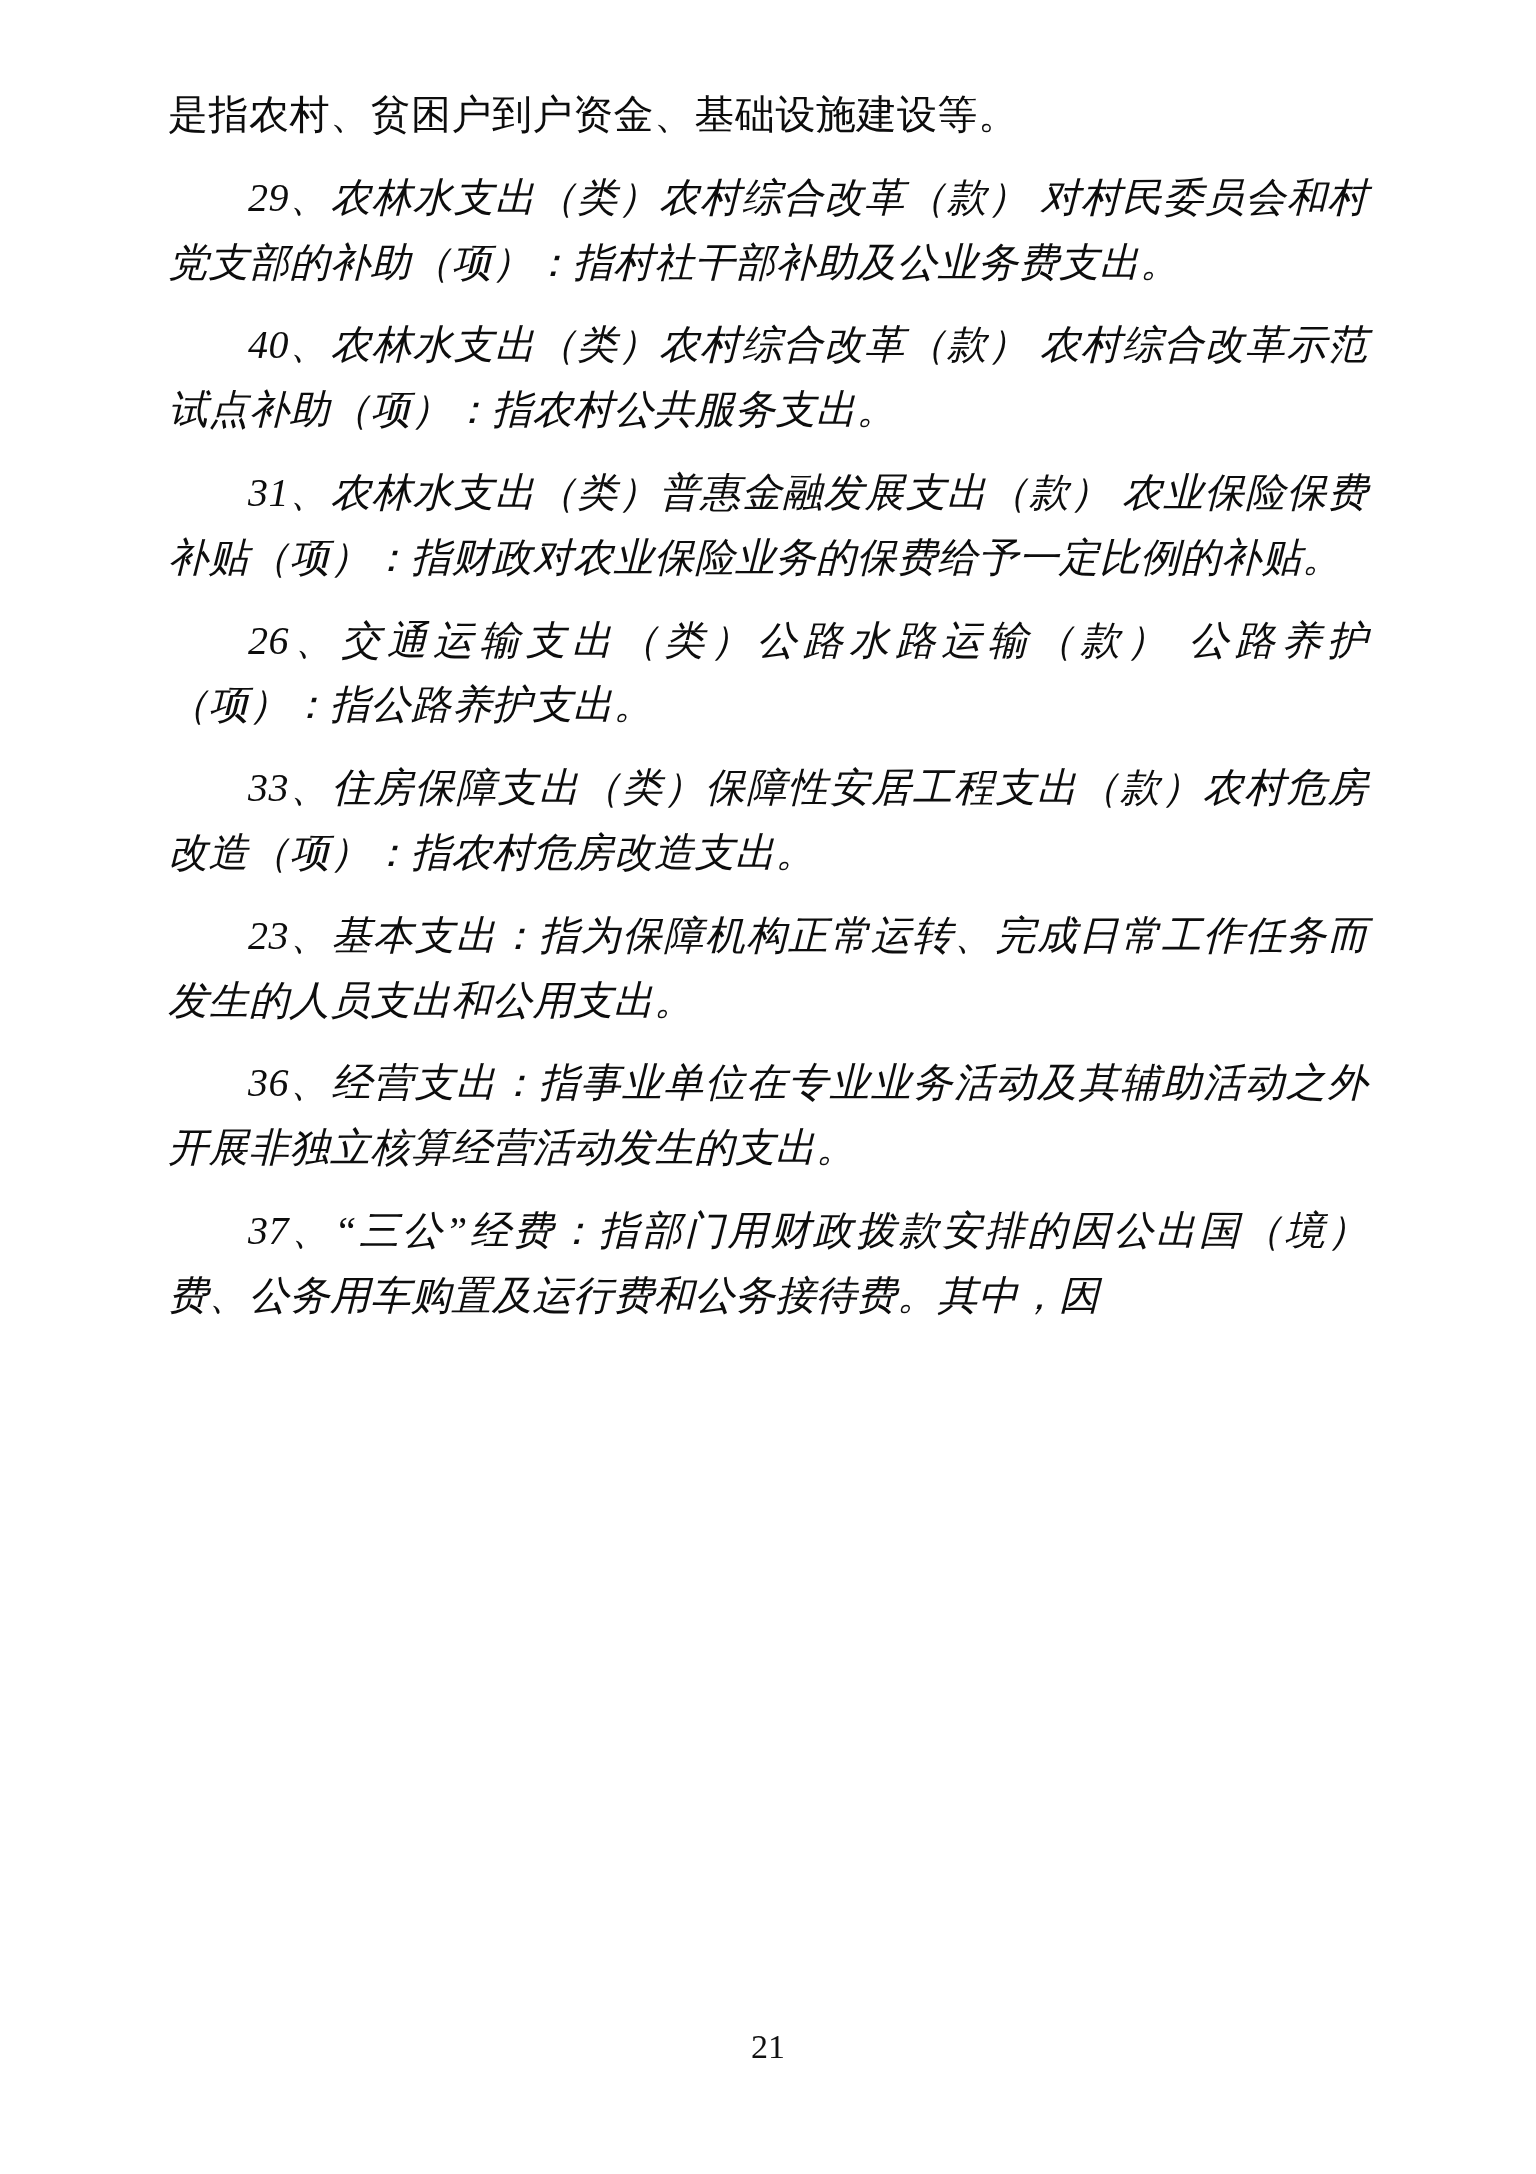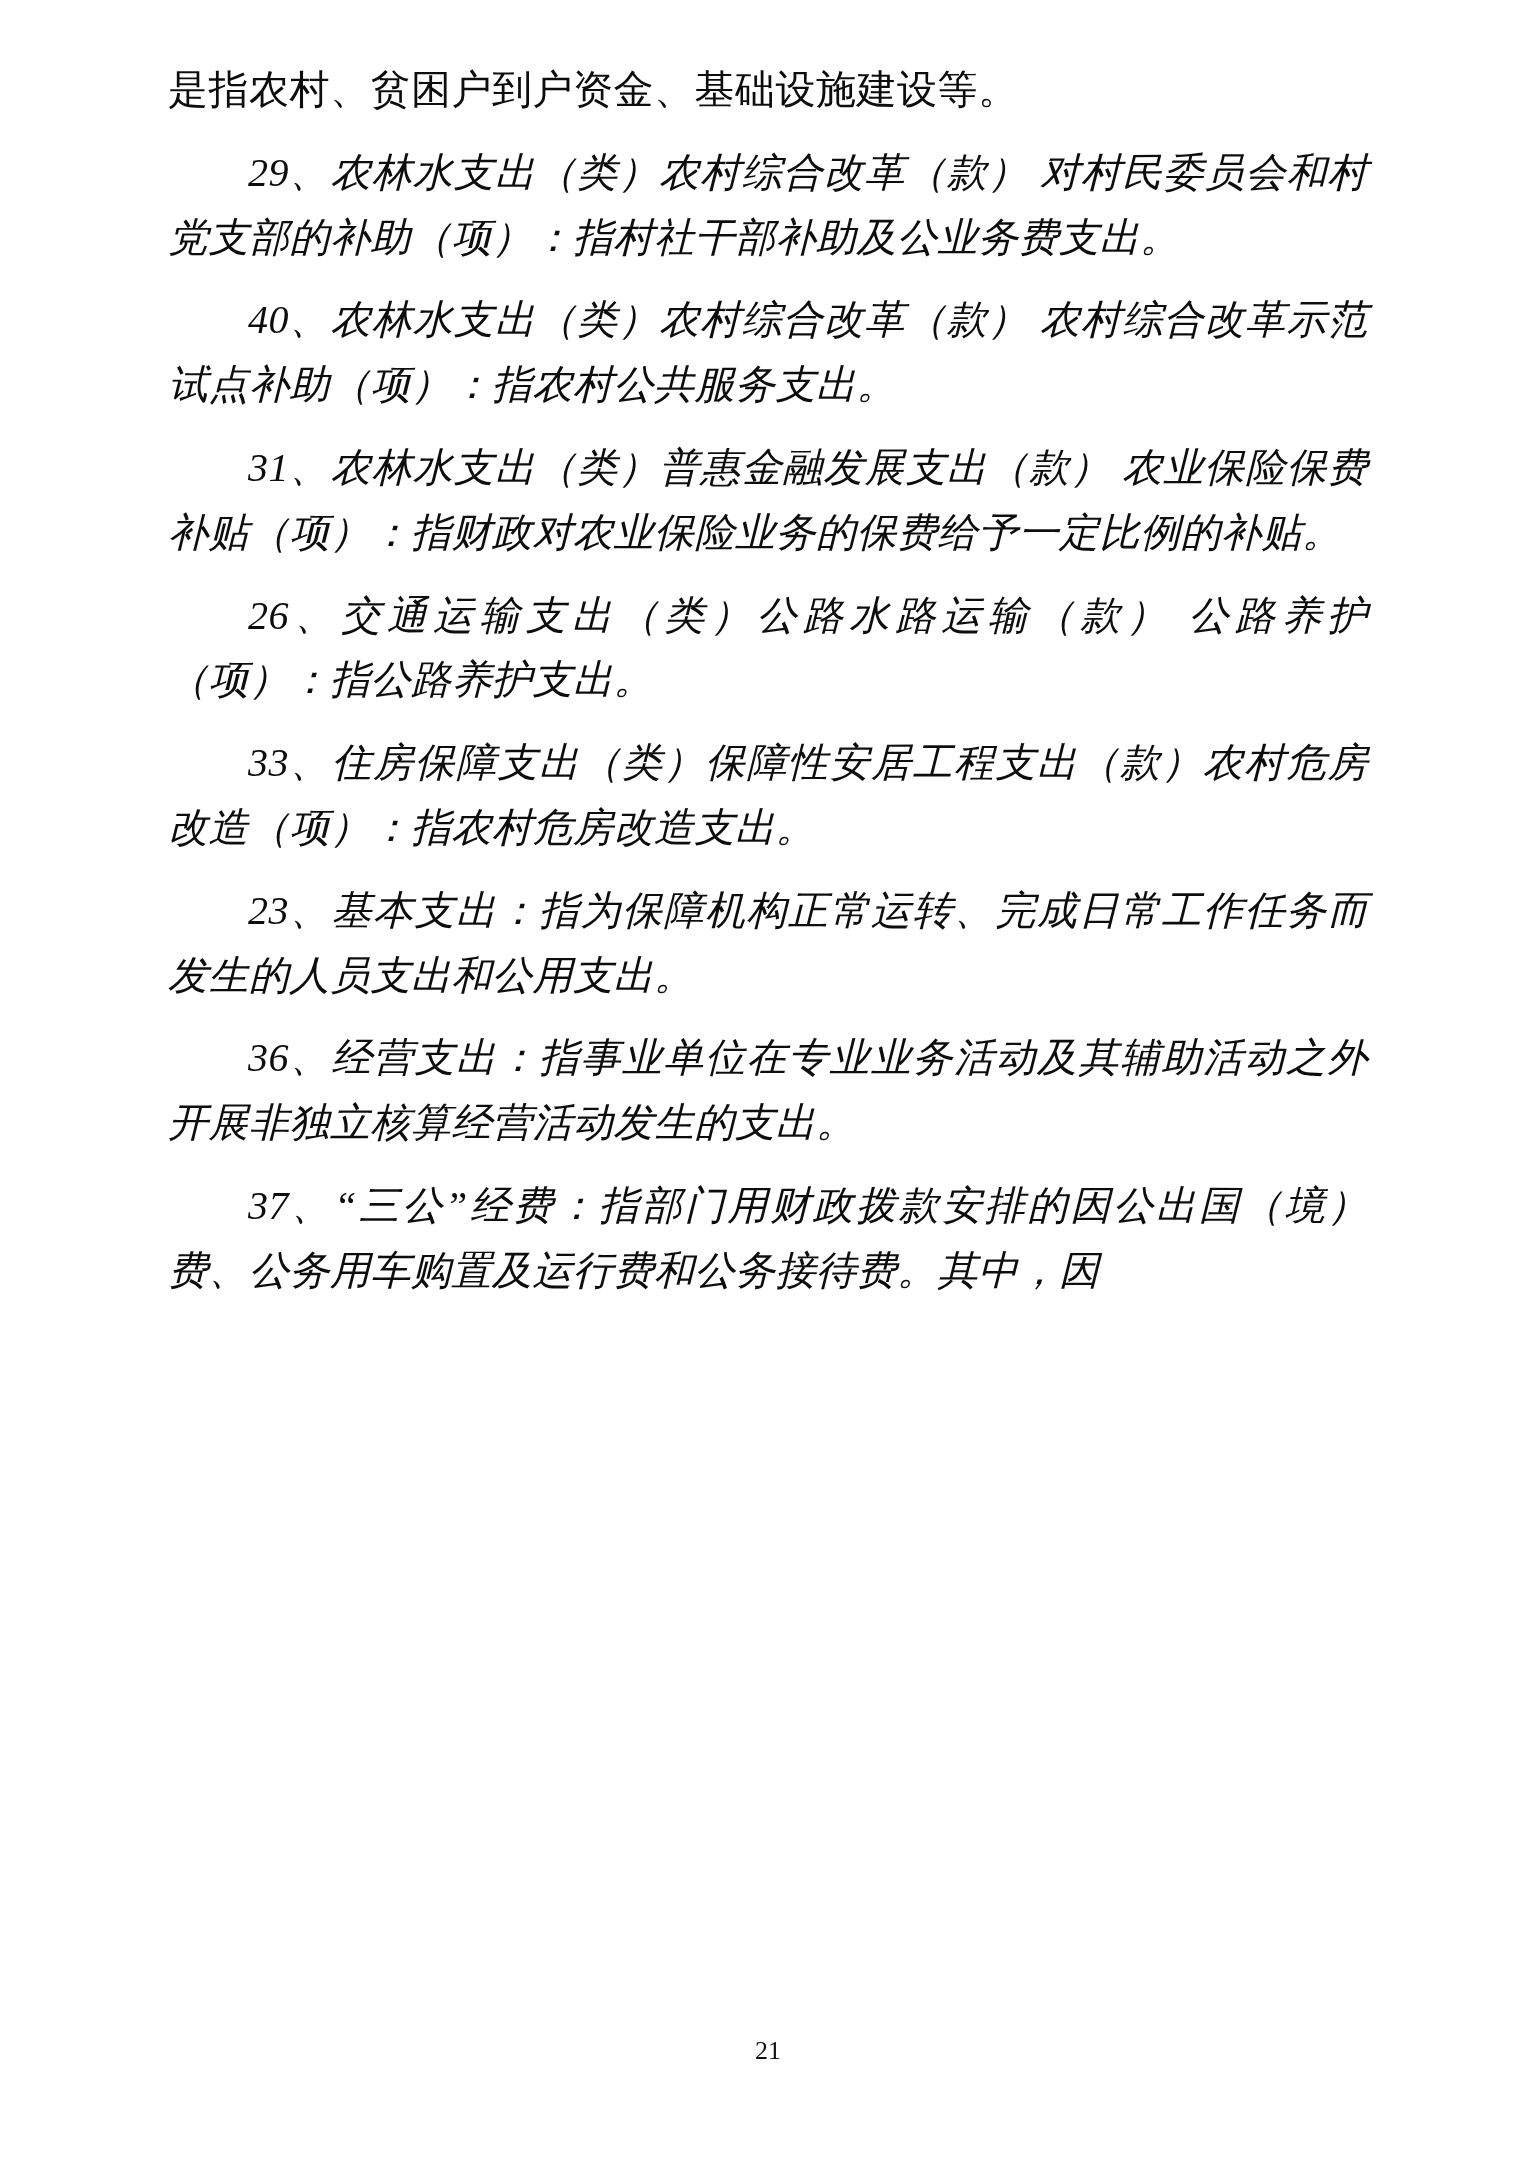--- a/index.html
+++ b/index.html
@@ -12,21 +12,21 @@
     height: 2174px;
     font-family: "Liberation Serif", "DejaVu Serif", serif;
     color: #0d0d0d;
     position: relative;
     overflow: hidden;
   }
   .page {
     box-sizing: border-box;
     width: 1536px;
     height: 2174px;
-    padding: 58px 168px 0 168px;
+    padding: 83px 168px 0 168px;
     position: relative;
   }
   .doc-body {
     font-size: 40px;
     line-height: 1.62;
     letter-spacing: 0.5px;
     text-align: justify;
     text-justify: inter-ideograph;
   }
   .para {
@@ -36,21 +36,21 @@
   .para.indent {
     text-indent: 80px;
     font-style: italic;
   }
   .page-number {
     position: absolute;
     left: 0;
     right: 0;
     bottom: 108px;
     text-align: center;
-    font-size: 26px;
+    font-size: 34px;
     font-family: "Liberation Serif", "DejaVu Serif", serif;
     color: #111;
   }
 </style>
 </head>
 <body>
 
 <div class="page">
   <div class="doc-body">
 

